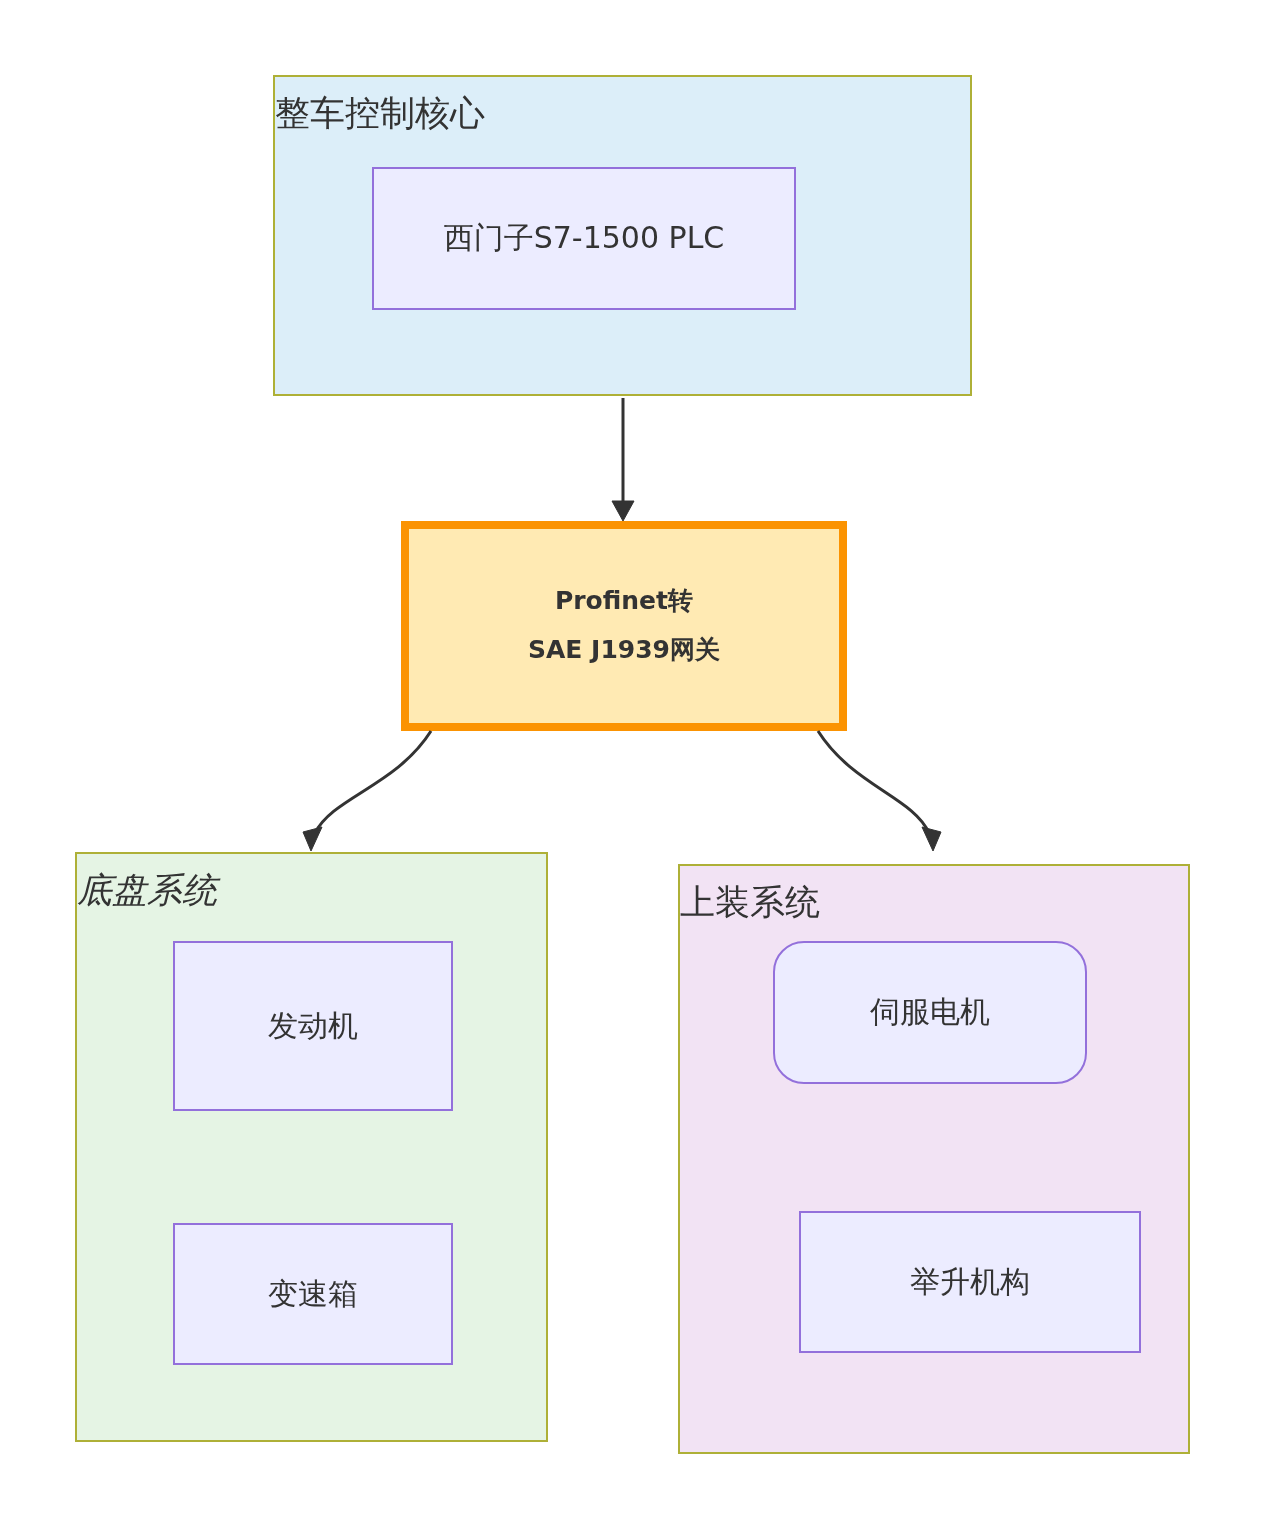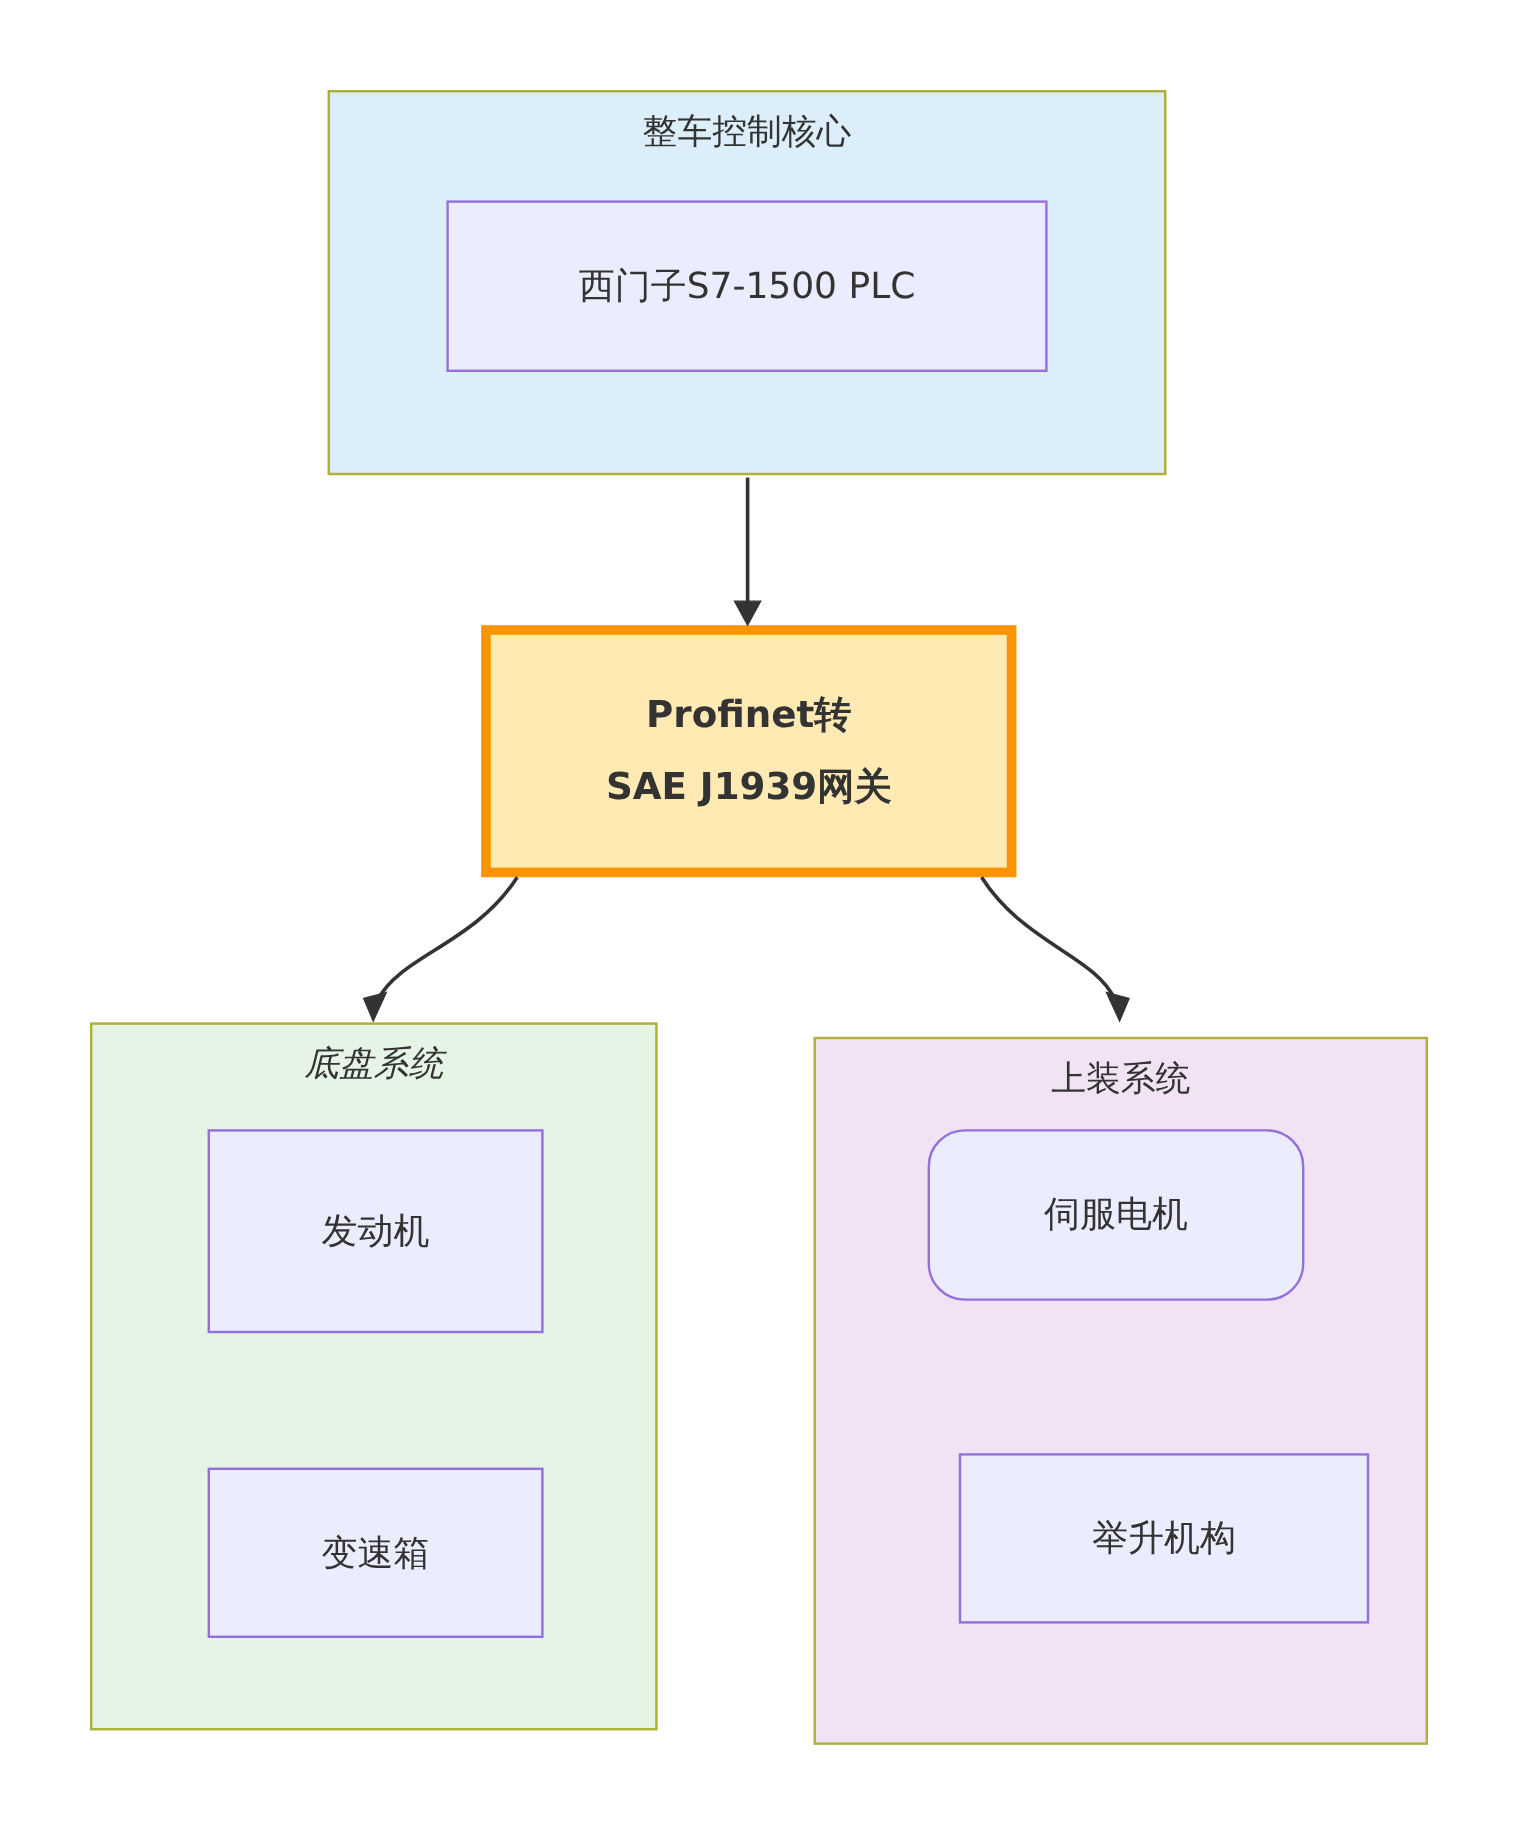--- a/index.html
+++ b/index.html
@@ -23,51 +23,51 @@
     color:var(--text);
     overflow:hidden;
   }
   .container{
     position:absolute;
     border:2px solid var(--container-border);
     box-sizing:border-box;
   }
   .container-title{
     width:100%;
-    text-align:center;
+    text-align:left;
     padding-top:13px;
-    font-size:29px;
+    font-size:35px;
     color:var(--text);
   }
   #control-container{left:273px;top:75px;width:699px;height:321px;background:var(--control-fill);}
   #chassis-container{left:75px;top:852px;width:473px;height:590px;background:var(--chassis-fill);font-style:italic;}
   #body-container{left:678px;top:864px;width:512px;height:590px;background:var(--body-fill);}
   .node{
     position:absolute;
     background:var(--node-fill);
     border:2px solid var(--node-border);
     box-sizing:border-box;
     display:flex;align-items:center;justify-content:center;
     font-size:30px;
     color:var(--text);
     text-align:center;
   }
-  #plc-node{left:372px;top:167px;width:501px;height:143px;}
+  #plc-node{left:372px;top:167px;width:424px;height:143px;}
   #engine-node{left:173px;top:941px;width:280px;height:170px;}
   #gearbox-node{left:173px;top:1211px;width:280px;height:142px;margin-top:12px;}
   #servo-node{left:773px;top:941px;width:314px;height:143px;border-radius:31px;}
   #lift-node{left:799px;top:1211px;width:342px;height:142px;}
   #gateway-node{
     position:absolute;
     left:401px;top:521px;width:446px;height:210px;
     background:var(--gateway-fill);
     border:8px solid var(--gateway-border);
     box-sizing:border-box;
     display:flex;flex-direction:column;align-items:center;justify-content:center;
-    font-size:31px;font-weight:bold;
+    font-size:25px;font-weight:bold;
     line-height:1.95;
     color:var(--text);
     text-align:center;
   }
   #edges-layer{
     position:absolute;left:0;top:0;width:1267px;height:1519px;
     pointer-events:none;
   }
   #edges-layer path{stroke:var(--arrow);stroke-width:3;fill:none;}
   #edges-layer polygon{fill:var(--arrow);stroke:var(--arrow);stroke-width:1;}

